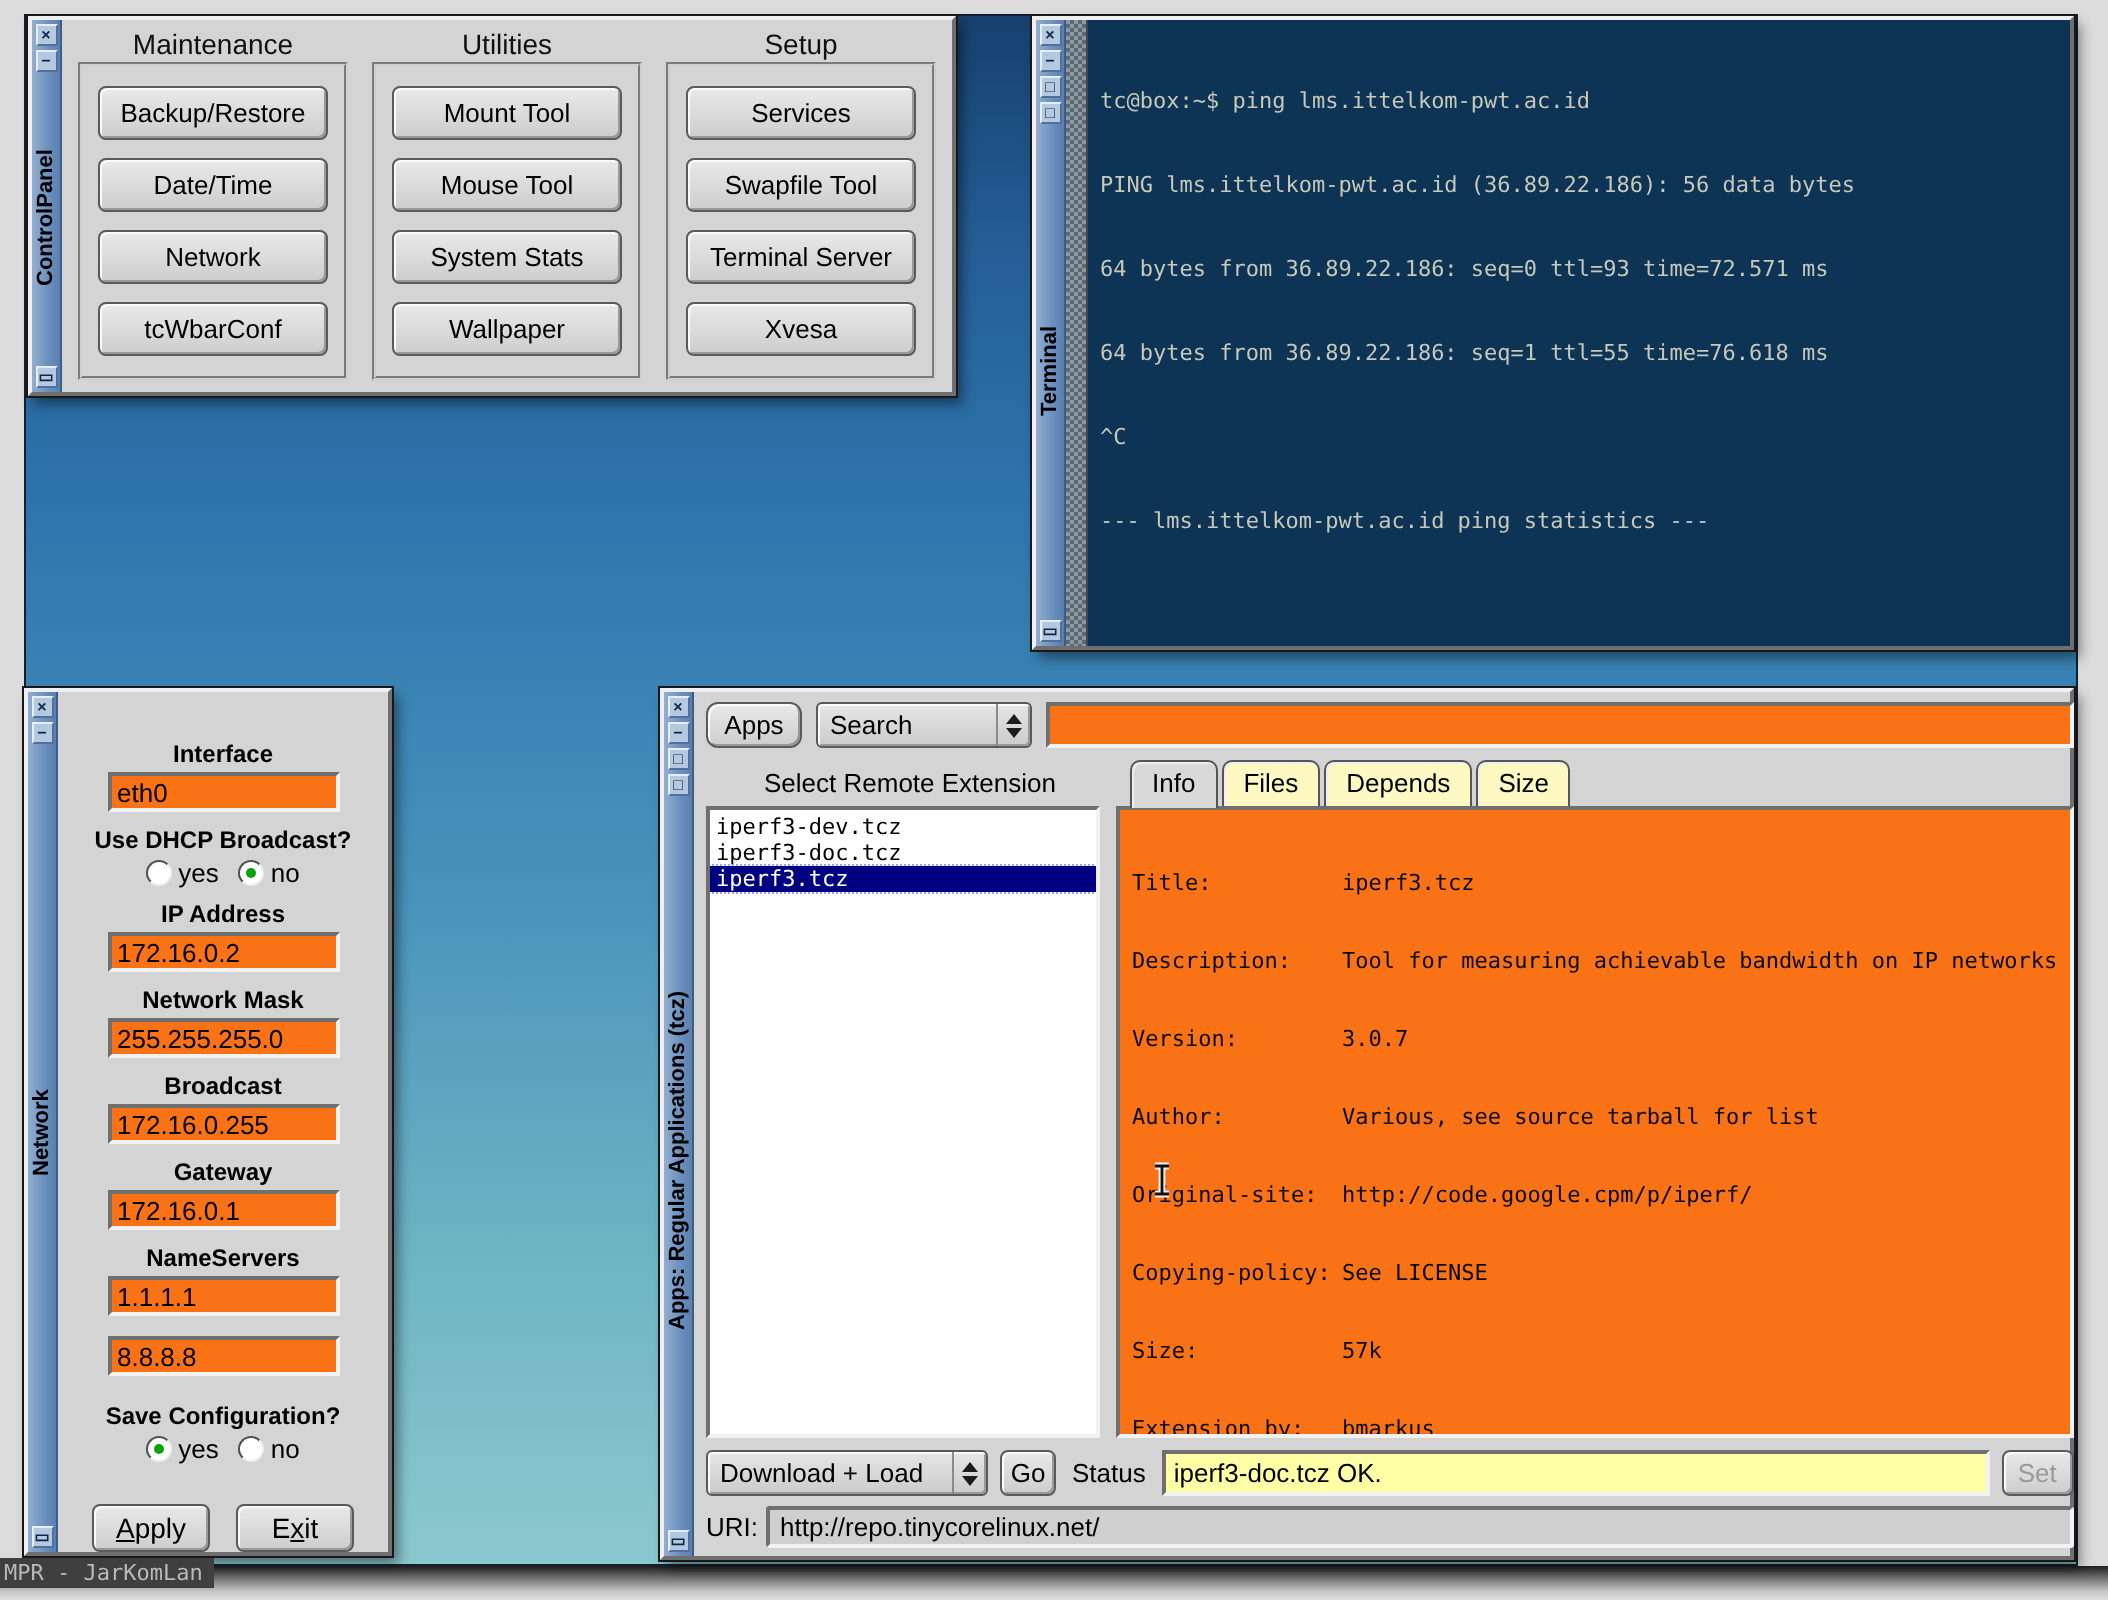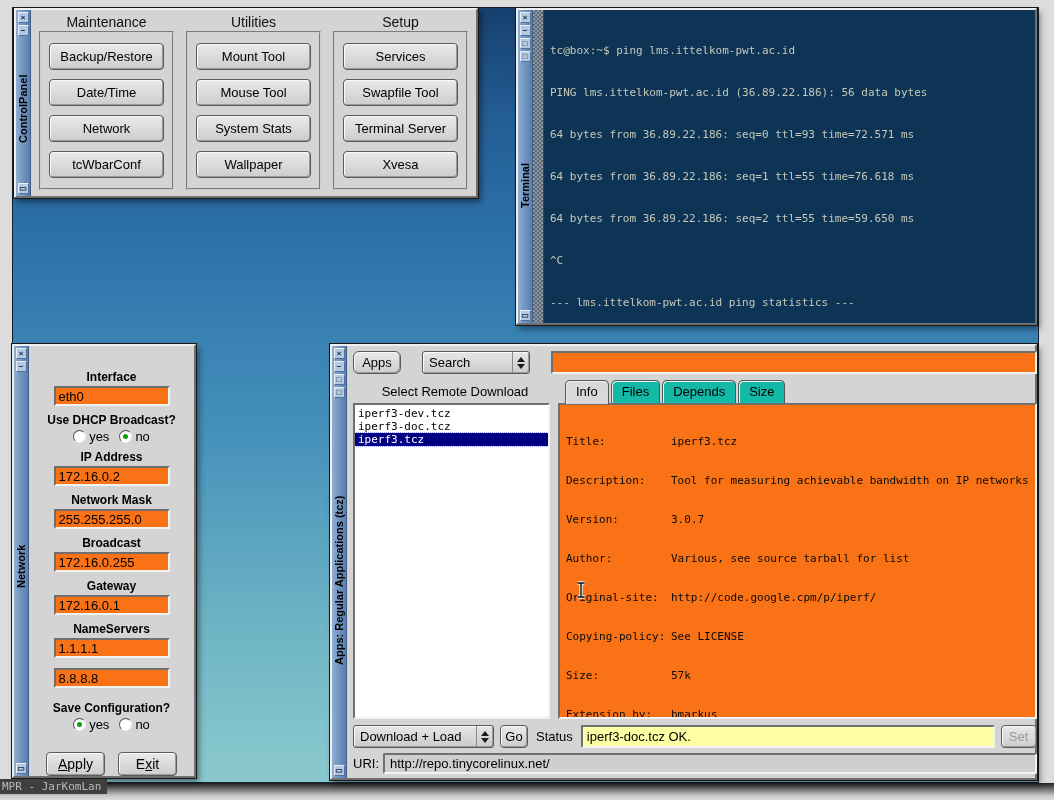--- a/index.html
+++ b/index.html
@@ -72,41 +72,41 @@
   .radio { width:13px; height:13px; border-radius:50%; background:#fff; position:relative;
     border:1px solid; border-color:#4e4e4e #eee #eee #4e4e4e; }
   .radio.sel::after { content:""; position:absolute; inset:3px; border-radius:50%; background:#0aa20c; }
   .net-buttons { display:flex; gap:13px; margin-top:14px; }
   .net-btn { width:59px; height:24px; font-size:14px; }
   .u { text-decoration:underline; }
 
   
   #win-apps { left:330px; top:344px; width:707px; height:436px; }
   .apps-content { flex:1; display:flex; flex-direction:column; padding:5px 6px 4px 6px; }
-  .apps-row1 { display:flex; gap:21px; height:23px; flex:0 0 23px; }
+  .apps-row1 { display:flex; gap:7px; height:23px; flex:0 0 23px; }
   .apps-btn { width:48px; border-radius:6px; }
   .dropdown { display:flex; align-items:stretch; background:linear-gradient(#e6e6e6,#cbcbcb);
     border:1px solid #5a5a5a; border-radius:3px;
     box-shadow:inset 1px 1px 0 #fafafa, inset -1px -1px 0 #999; cursor:pointer; }
   .dd-text { flex:1; display:flex; align-items:center; padding:0 6px;
     font:13px "Liberation Sans",sans-serif; }
   .dd-arrows { flex:0 0 17px; border-left:1px solid #8a8a8a; display:flex; flex-direction:column;
     align-items:center; justify-content:center; }
   .tri-up { width:0; height:0; border-left:4px solid transparent; border-right:4px solid transparent;
     border-bottom:5px solid #1c1c1c; margin-bottom:2px; }
   .tri-down { width:0; height:0; border-left:4px solid transparent; border-right:4px solid transparent;
     border-top:5px solid #1c1c1c; }
   .search-dd { width:108px; }
   .apps-search-input { flex:1; height:23px; }
   .apps-row2 { display:flex; height:25px; flex:0 0 25px; margin-top:4px; align-items:flex-end; }
   .sel-remote { width:204px; text-align:center; font:13px "Liberation Sans",sans-serif;
     color:#000; padding-bottom:4px; }
   .tabs { display:flex; margin-left:8px; }
   .tab { padding:3px 10px 4px; font:13px "Liberation Sans",sans-serif; color:#000; cursor:pointer;
-    background:#14b8a6; border:1px solid #555; border-bottom:none; border-radius:5px 5px 0 0;
+    background:#fef9c3; border:1px solid #555; border-bottom:none; border-radius:5px 5px 0 0;
     box-shadow:inset 1px 1px 0 #efefef; margin-right:2px; }
   .tab.active { background:#d9d9d9; position:relative; z-index:2; margin-bottom:-1px; padding-bottom:5px; }
   .apps-row3 { flex:1; display:flex; gap:8px; min-height:0; }
   .listbox { flex:0 0 197px; background:#fff; border:2px solid; overflow:hidden;
     border-color:#6f6f6f #f2f2f2 #f2f2f2 #6f6f6f; padding:2px 0;
     font:11px/13px "DejaVu Sans Mono",monospace; }
   .list-item { padding:0 3px; height:13px; white-space:nowrap; cursor:pointer; color:#000; }
   .list-item.selected { background:#000080; color:#fff; outline:1px dotted #9f9fff; }
   .info-panel { flex:1; background:#f97316; border:2px solid; position:relative; z-index:1;
     border-color:#6f6f6f #f2f2f2 #f2f2f2 #6f6f6f; padding:4px 6px; overflow:hidden;
@@ -183,21 +183,20 @@
     <div class="tb-btn">□</div>
     <div class="tb-title">Terminal</div>
     <div class="tb-btn tb-shade">▭</div>
   </div>
   <div class="term-scroll"></div>
   <div class="term">
     <div class="term-line">tc@box:~$ ping lms.ittelkom-pwt.ac.id</div>
     <div class="term-line">PING lms.ittelkom-pwt.ac.id (36.89.22.186): 56 data bytes</div>
     <div class="term-line">64 bytes from 36.89.22.186: seq=0 ttl=93 time=72.571 ms</div>
     <div class="term-line">64 bytes from 36.89.22.186: seq=1 ttl=55 time=76.618 ms</div>
-    <div class="term-line">64 bytes from 36.89.22.186: seq=2 ttl=55 time=59.650 ms</div>
     <div class="term-line">^C</div>
     <div class="term-line">--- lms.ittelkom-pwt.ac.id ping statistics ---</div>
     
     
     
     
     
   </div>
 </div>
 
@@ -275,21 +274,21 @@
         <span class="dd-text">Search</span>
         <span class="dd-arrows">
             <span class="tri-up"></span>
             <span class="tri-down"></span>
           </span>
       </div>
       <input class="input apps-search-input" readonly="" value="" style="">
     </div>
 
     <div class="apps-row2">
-      <div class="sel-remote">Select Remote Download</div>
+      <div class="sel-remote">Select Remote Extension</div>
       <div class="tabs">
         <div class="tab active">Info</div>
         <div class="tab">Files</div>
         <div class="tab">Depends</div>
         <div class="tab">Size</div>
       </div>
     </div>
 
     <div class="apps-row3">
       <div class="listbox">

